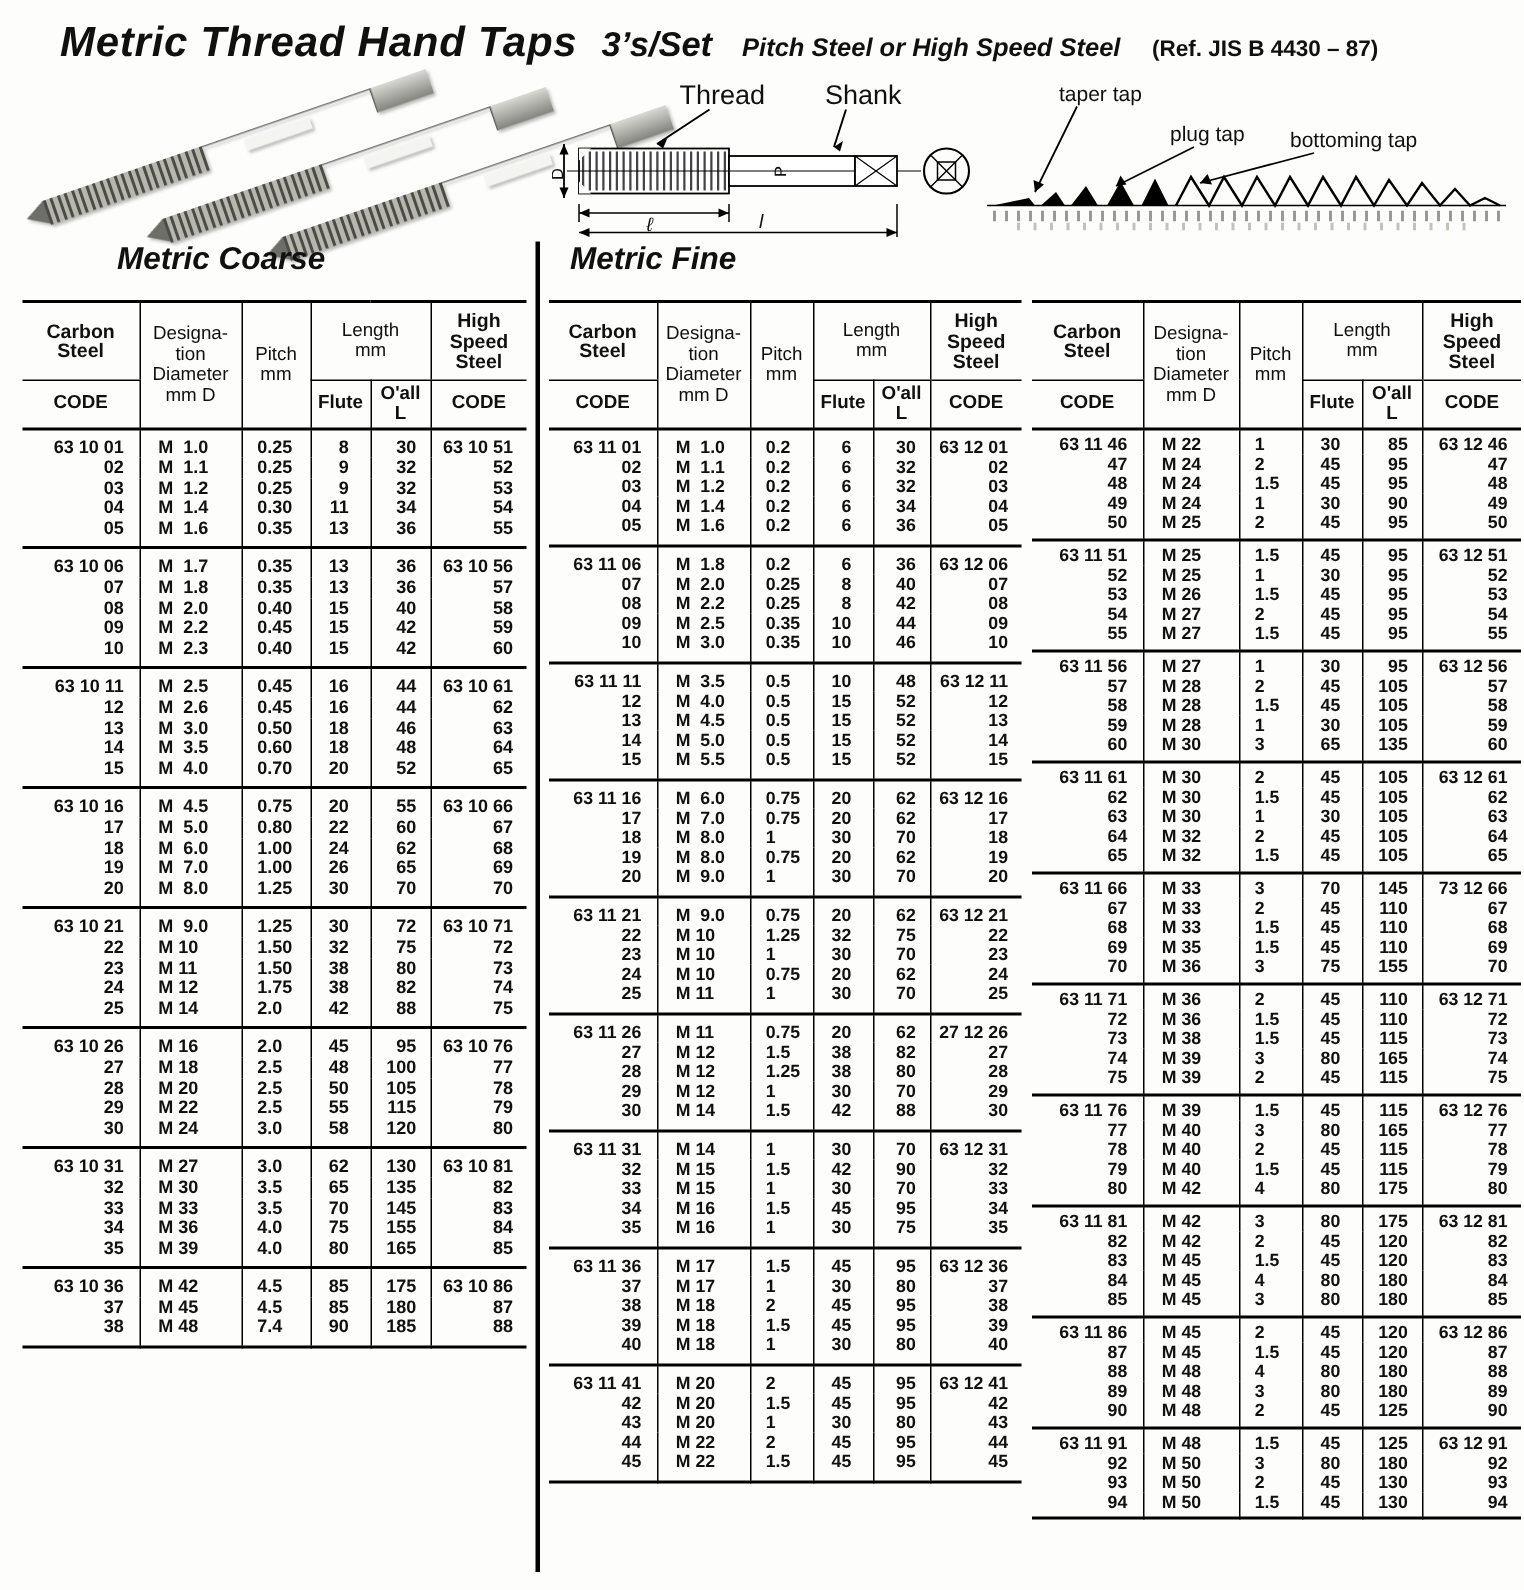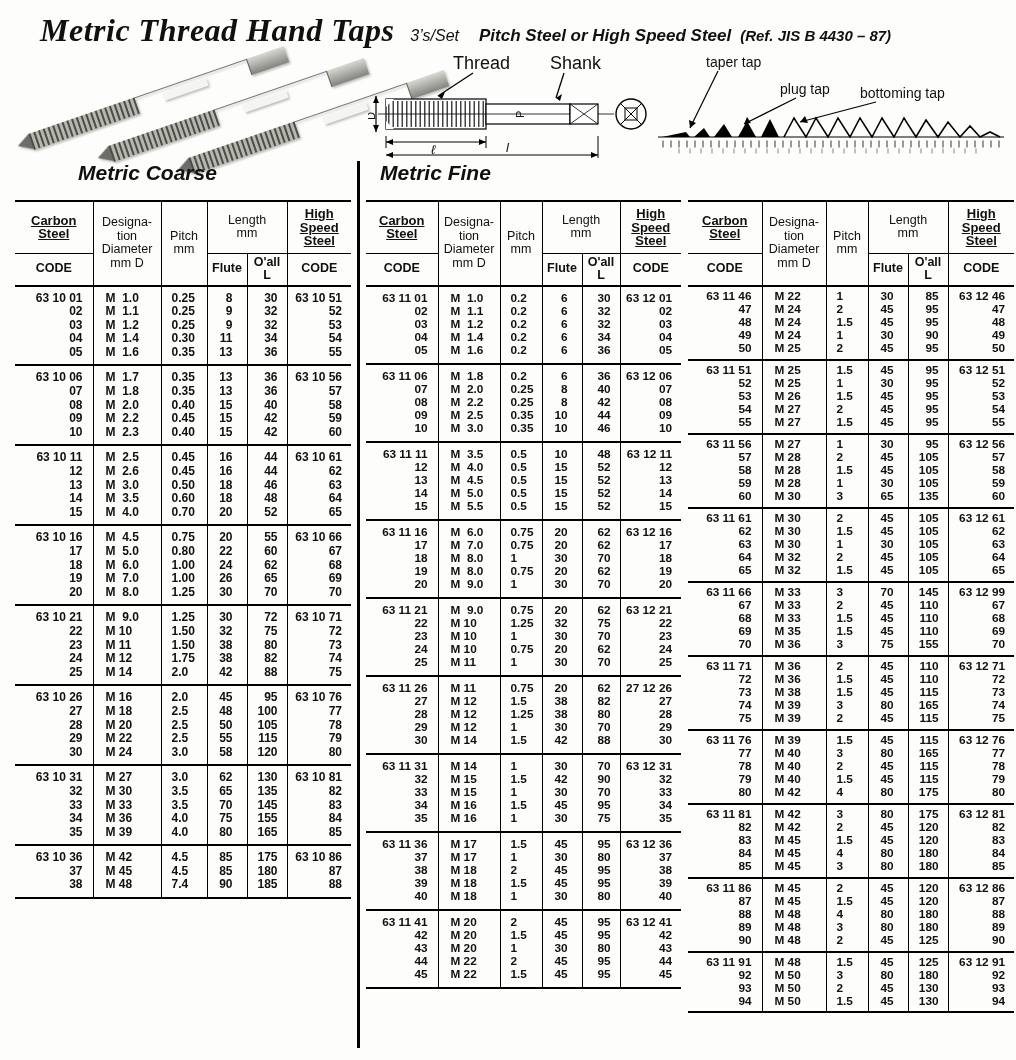--- a/index.html
+++ b/index.html
@@ -5,24 +5,24 @@
   * { box-sizing: border-box; }
   html,body { margin:0; padding:0; }
   body {
     width:1016px; height:1060px; position:relative; overflow:hidden;
     background:#fdfdfb; color:#101010;
     font-family:"Liberation Sans", sans-serif;
   }
 
   
   .title-row { position:absolute; top:12px; left:40px; white-space:nowrap; }
-  .t-main { font-style:italic; font-weight:700; font-size:32px; letter-spacing:.5px;font-family:Liberation Serif, serif; }
-  .t-set  { font-style:italic; font-weight:400; font-size:16px; margin-left:16px; }
+  .t-main { font-style:italic; font-weight:700; font-size:28px; letter-spacing:.5px; }
+  .t-set  { font-style:italic; font-weight:700; font-size:23px; margin-left:16px; }
   .t-mat  { font-style:italic; font-weight:700; font-size:17px; margin-left:20px; }
-  .t-ref  { font-style:italic; font-weight:600; font-size:15px; margin-left:9px; }
+  .t-ref  { font-weight:600; font-size:15px; margin-left:21px; }
 
   
   .tap-photo { position:absolute; left:14px; top:50px; width:348px; height:118px; }
   .tap { position:absolute; height:17px; display:flex; align-items:stretch;
          transform:rotate(-19deg); transform-origin:left center;
          filter:drop-shadow(1px 2px 1px rgba(0,0,0,.25)); }
   .tap-tip { width:0; height:0; border-top:8.5px solid transparent;
              border-bottom:8.5px solid transparent; border-right:14px solid #6e6e68; }
   .tap-thread { width:112px;
     background:repeating-linear-gradient(90deg,#4c4c46 0 2px,#b7b7b0 2px 5px); }
@@ -52,21 +52,21 @@
 
   .dtable thead { border-bottom:2px solid #000; }
   .dtable tbody { border-top:2px solid #000; }
   .dtable th, .dtable td { border-left:1.3px solid #000; }
   .dtable th:first-child, .dtable td:first-child { border-left:none; }
 
   .dtable th { font-weight:400; font-size:12.5px; line-height:13.5px;
                text-align:center; vertical-align:middle; white-space:pre-line; padding:2px 1px; }
   .dtable thead tr.hrow1 th { height:52px; }
   .dtable thead tr.hrow2 th { height:26px;font-weight:bold; }
-  th.bold { font-weight:700; font-size:13px;text-decoration:underline; }
+  th.bold { font-weight:700; font-size:13px; }
   th.bline { border-bottom:1.5px solid #000; }
 
   .dtable td { font-weight:700; font-size:12px; line-height:13.6px; padding:0 1px; }
   #tbl-fine-left td, #tbl-fine-right td { font-size:11.8px; line-height:13.2px; }
   .dtable tbody tr:first-child td { padding-top:5px; }
   .dtable tbody tr:last-child  td { padding-bottom:5px; }
   #tbl-fine-right tbody tr:first-child td { padding-top:3px; }
   #tbl-fine-right tbody tr:last-child  td { padding-bottom:3px; }
 
   .dtable td.c0 { text-align:right; padding-right:10px; }
@@ -1157,21 +1157,21 @@
         <td class="c5">65</td>
       </tr>
     </tbody>
     <tbody>
       <tr>
         <td class="c0">63 11 66</td>
         <td class="c1">M 33</td>
         <td class="c2">3</td>
         <td class="c3">70</td>
         <td class="c4">145</td>
-        <td class="c5">63 12 99</td>
+        <td class="c5">73 12 66</td>
       </tr>
       <tr>
         <td class="c0">67</td>
         <td class="c1">M 33</td>
         <td class="c2">2</td>
         <td class="c3">45</td>
         <td class="c4">110</td>
         <td class="c5">67</td>
       </tr>
       <tr>

